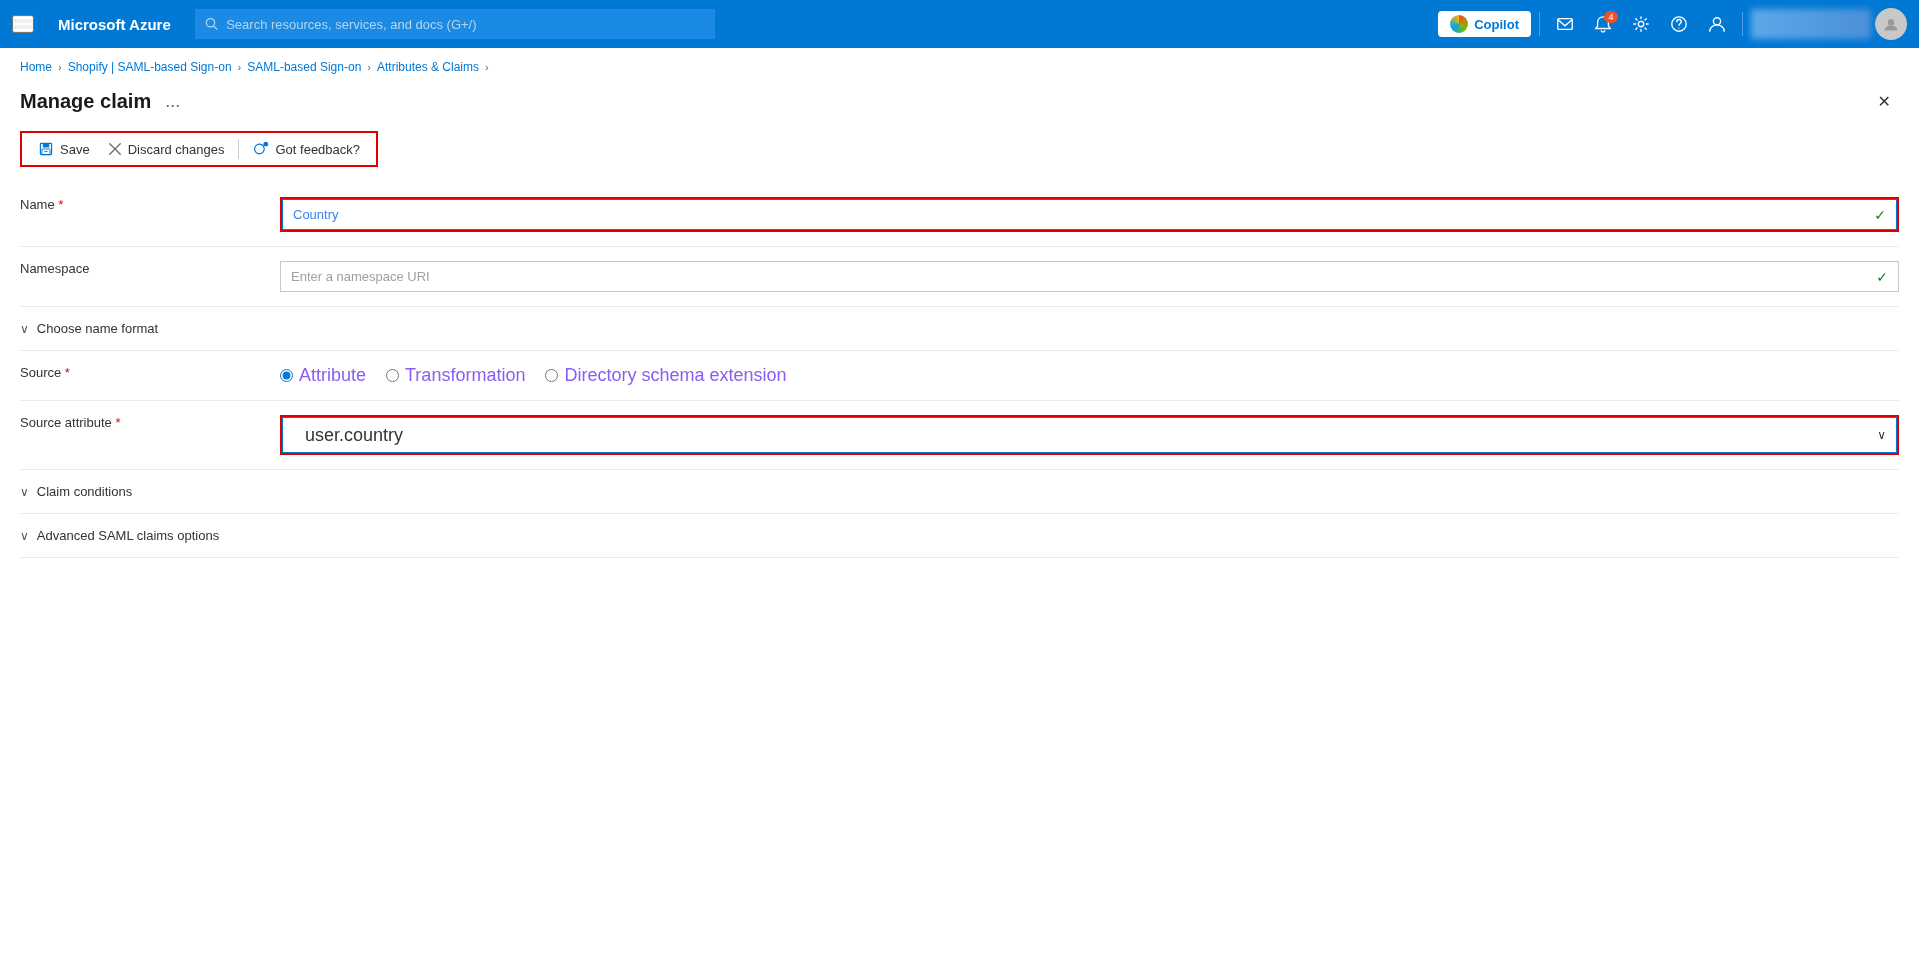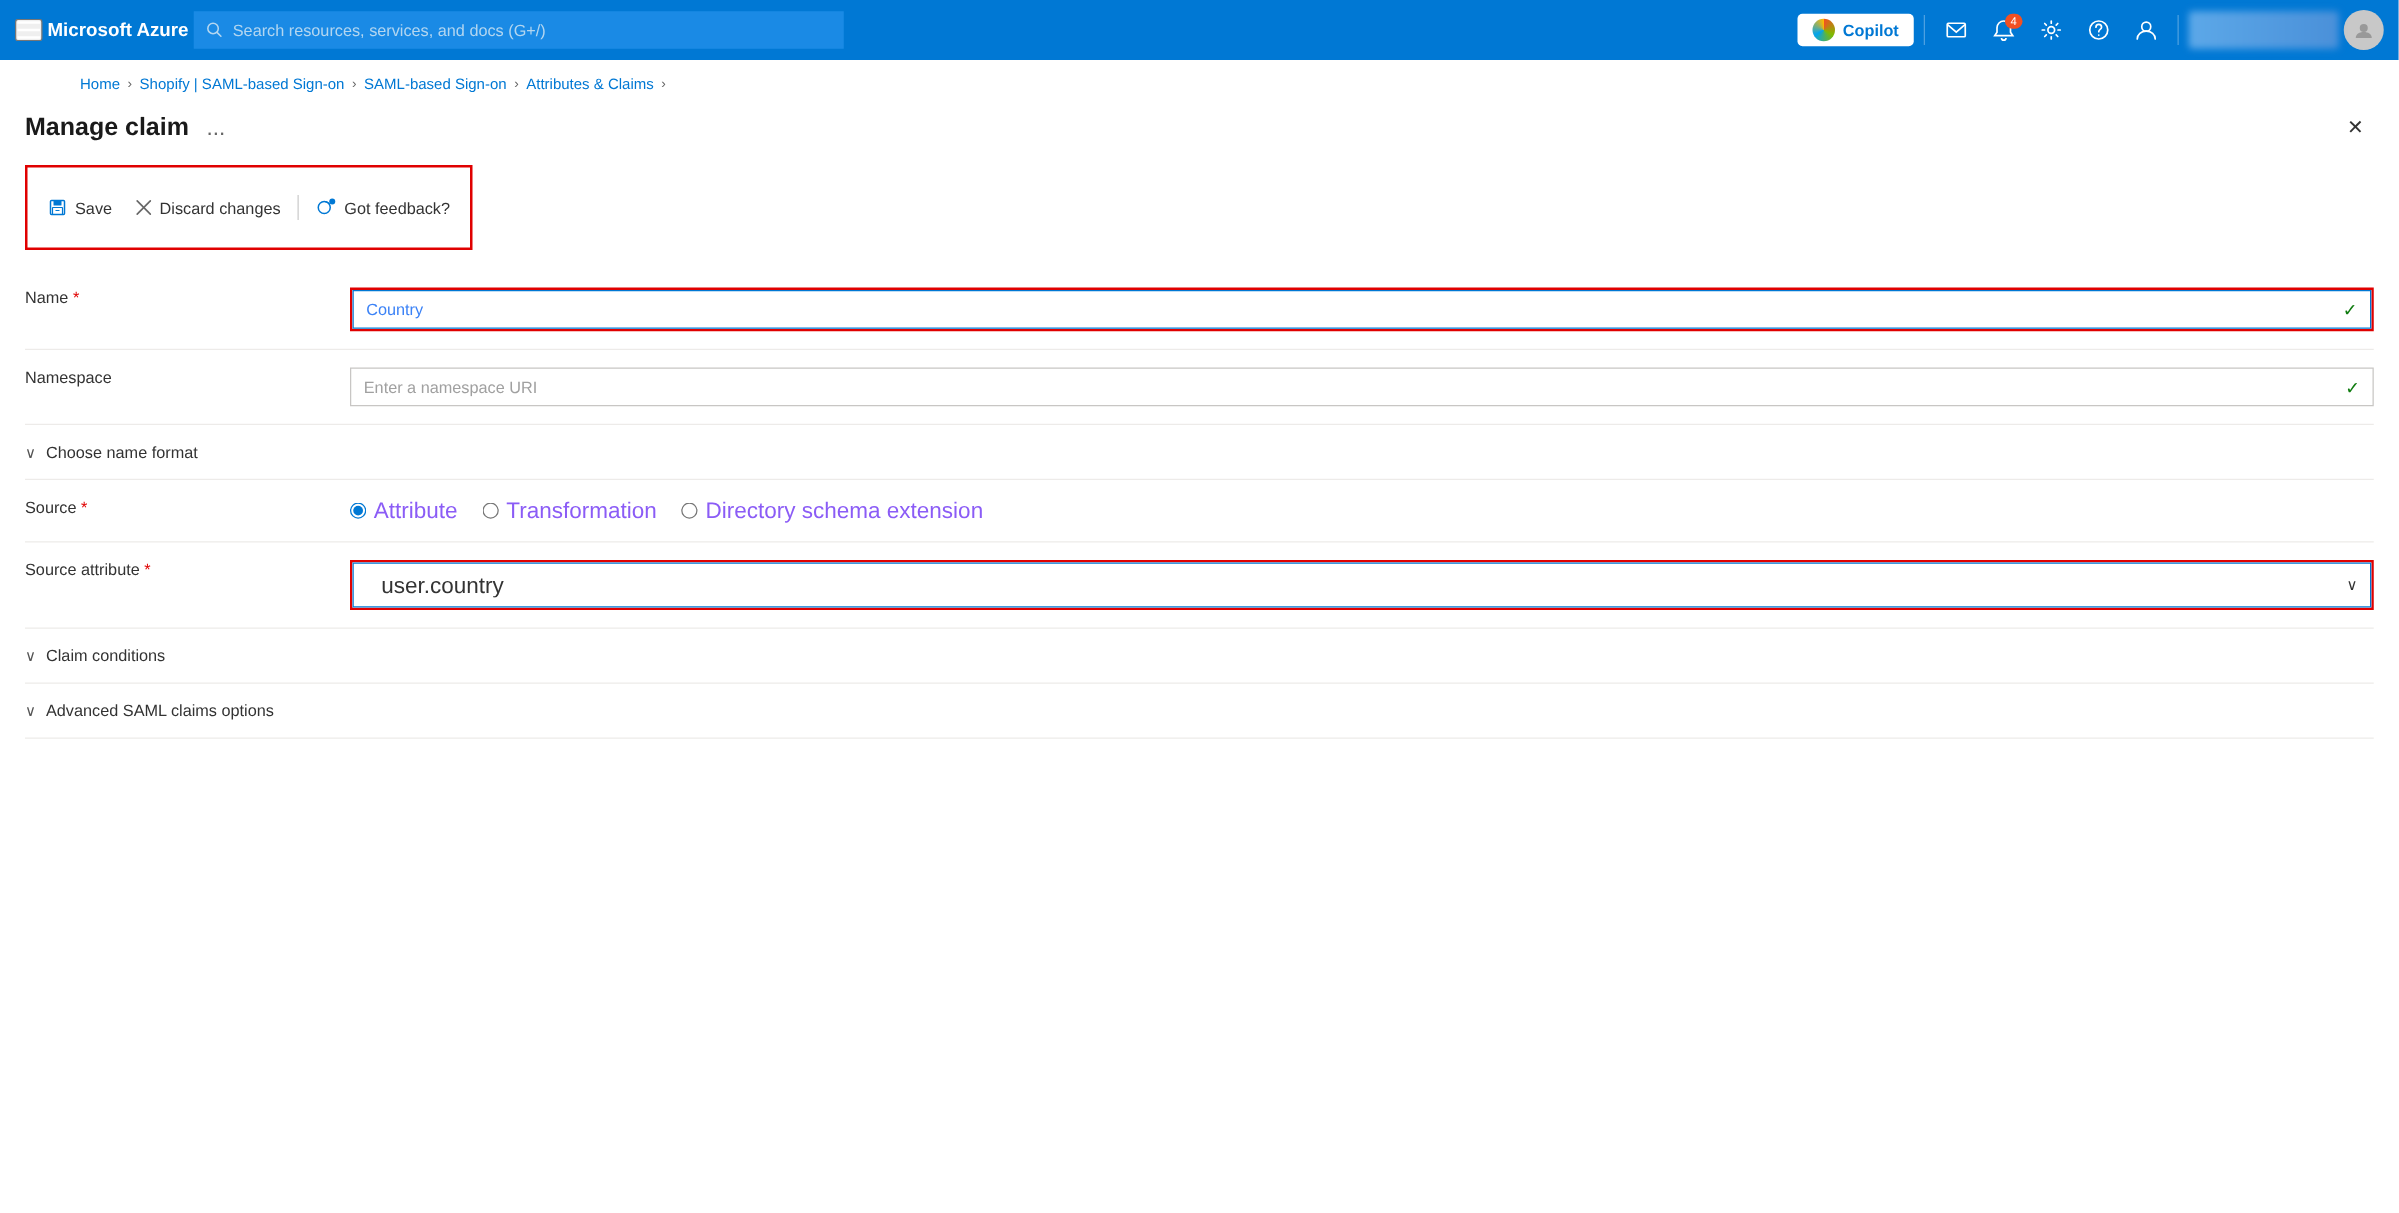--- a/index.html
+++ b/index.html
@@ -5,21 +5,21 @@
     * { box-sizing: border-box; margin: 0; padding: 0; }
     body { font-family: 'Segoe UI', sans-serif; font-size: 13px; background: #fff; color: #333; height: 970px; overflow: hidden; }
 
     
     .top-nav {
       background: #0078d4;
       height: 48px;
       display: flex;
       align-items: center;
       padding: 0 12px;
-      gap: 4px;
+      gap: 24px;
       color: #fff;
     }
     .hamburger { cursor: pointer; display: flex; flex-direction: column; gap: 4px; }
     .hamburger span { display: block; width: 18px; height: 2px; background: #fff; }
     .azure-logo { font-size: 15px; font-weight: 600; color: #fff; white-space: nowrap; }
     .search-bar {
       flex: 1;
       max-width: 520px;
       background: #1a8ae5;
       border: none;
@@ -81,21 +81,20 @@
     }
 
     
     .breadcrumb {
       padding: 12px 20px 6px;
       font-size: 12px;
       color: #0078d4;
       display: flex;
       align-items: center;
       gap: 6px;
-      margin-left: 44px;
     }
     .breadcrumb span { color: #333; }
     .breadcrumb a { color: #0078d4; text-decoration: none; cursor: pointer; }
     .breadcrumb .sep { color: #666; font-size: 11px; }
 
     
     .page-content { padding: 0 20px; }
 
     .page-title-row {
       display: flex; align-items: center; gap: 8px;
@@ -111,21 +110,21 @@
       background: transparent; border: none; cursor: pointer;
       font-size: 16px; color: #333; padding: 4px 8px;
     }
 
     
     .toolbar {
       border: 2px solid #e00000;
       display: inline-flex;
       align-items: center;
       gap: 2px;
-      padding: 20px 8px;
+      padding: 4px 8px;
       margin-bottom: 16px;
     }
     .toolbar-btn {
       background: transparent; border: none; cursor: pointer;
       display: flex; align-items: center; gap: 6px;
       font-size: 13px; color: #333; padding: 4px 8px;
     }
     .toolbar-separator { width: 1px; height: 20px; background: #ccc; margin: 0 4px; }
     .form-row {
       display: flex;

